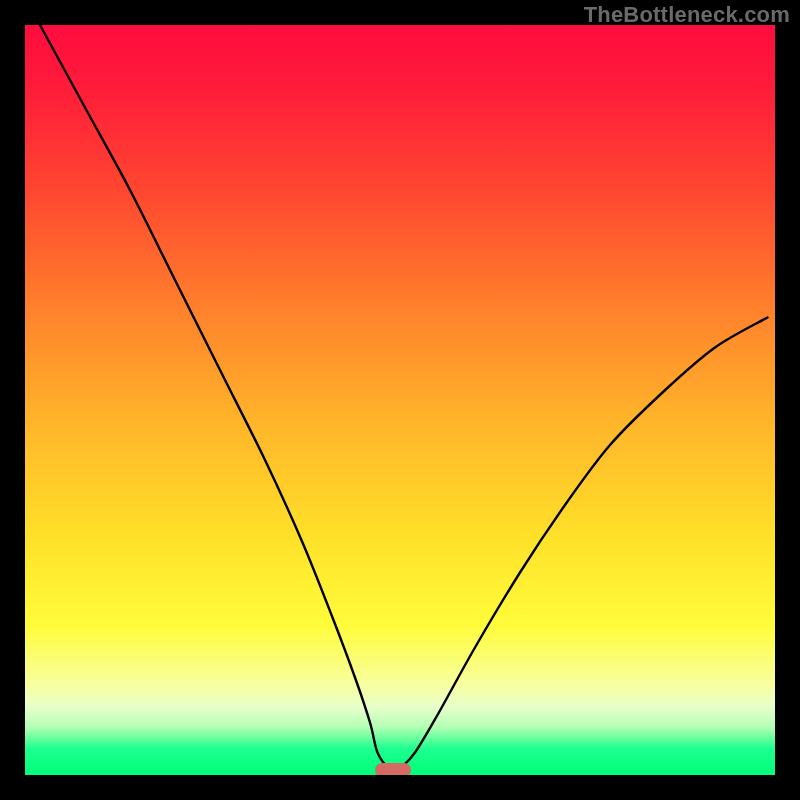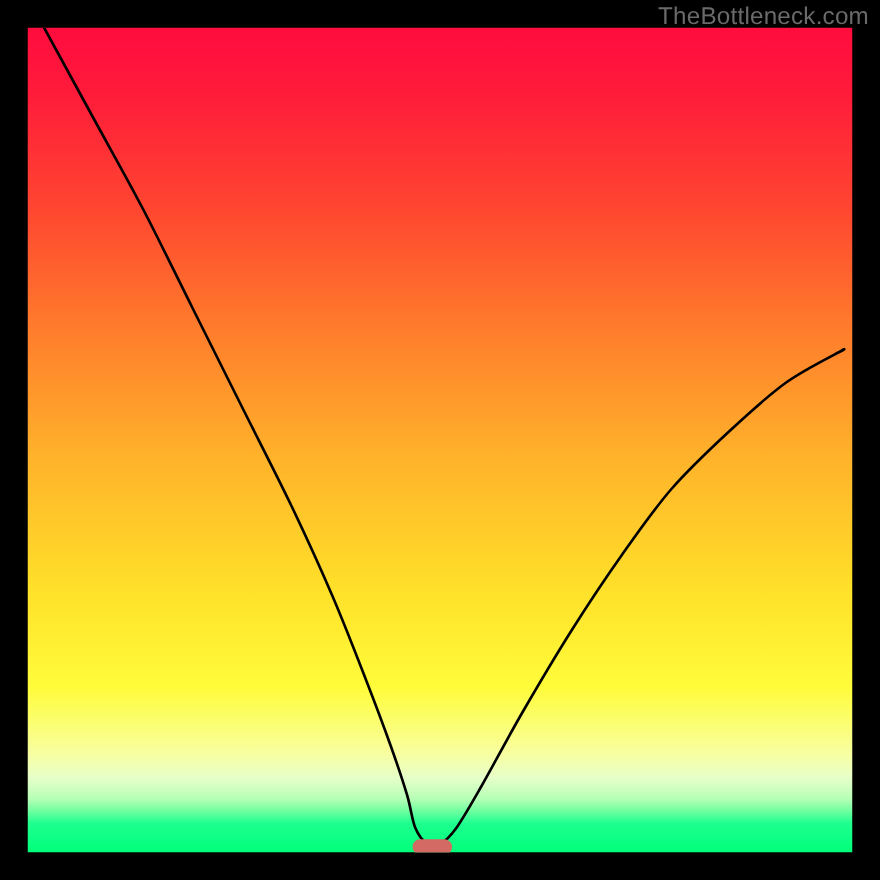--- a/index.html
+++ b/index.html
@@ -15,21 +15,21 @@
     position: relative;
     width: 800px;
     height: 800px;
     background: #000;
   }
   .watermark {
     position: absolute;
     top: 2px;
     right: 10px;
     font-size: 22px;
-    font-weight: 400;
+    font-weight: 700;
     color: #6a6a6a;
     letter-spacing: 0.2px;
     z-index: 5;
   }
   .plot-area {
     position: absolute;
     left: 25px;
     top: 25px;
     width: 750px;
     height: 750px;

